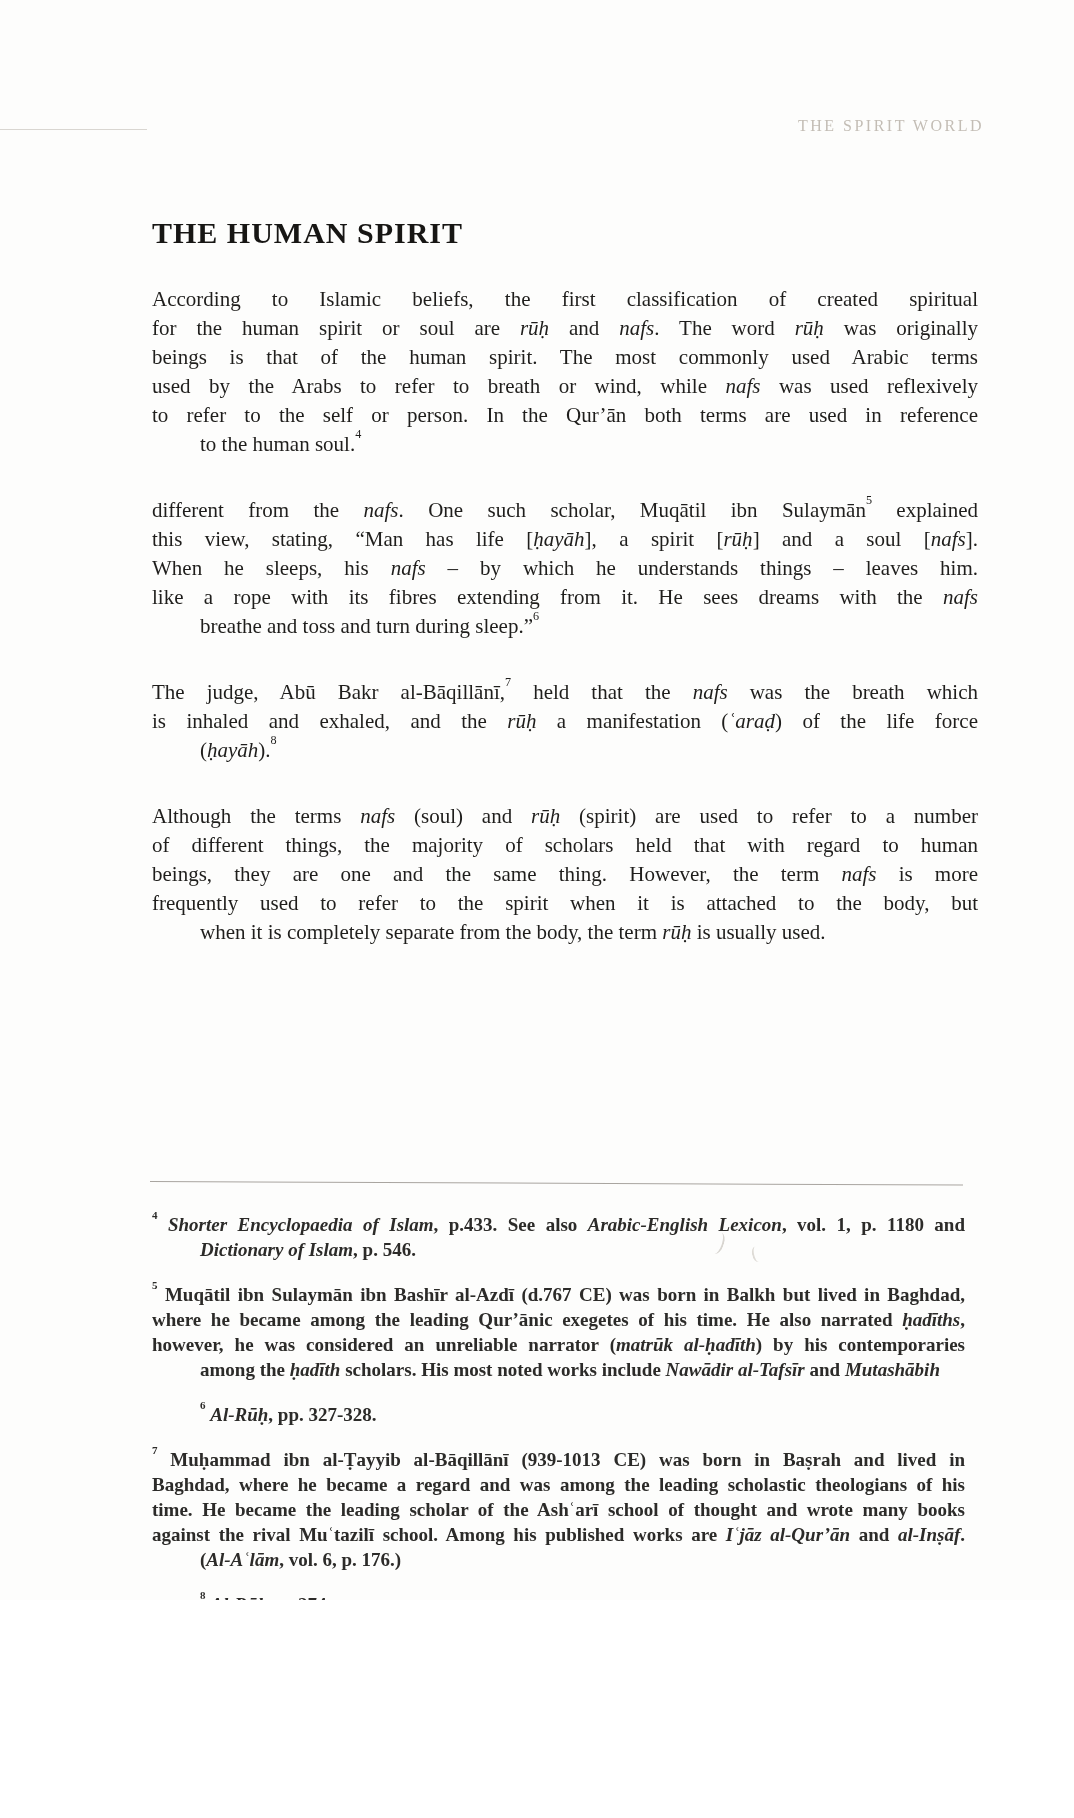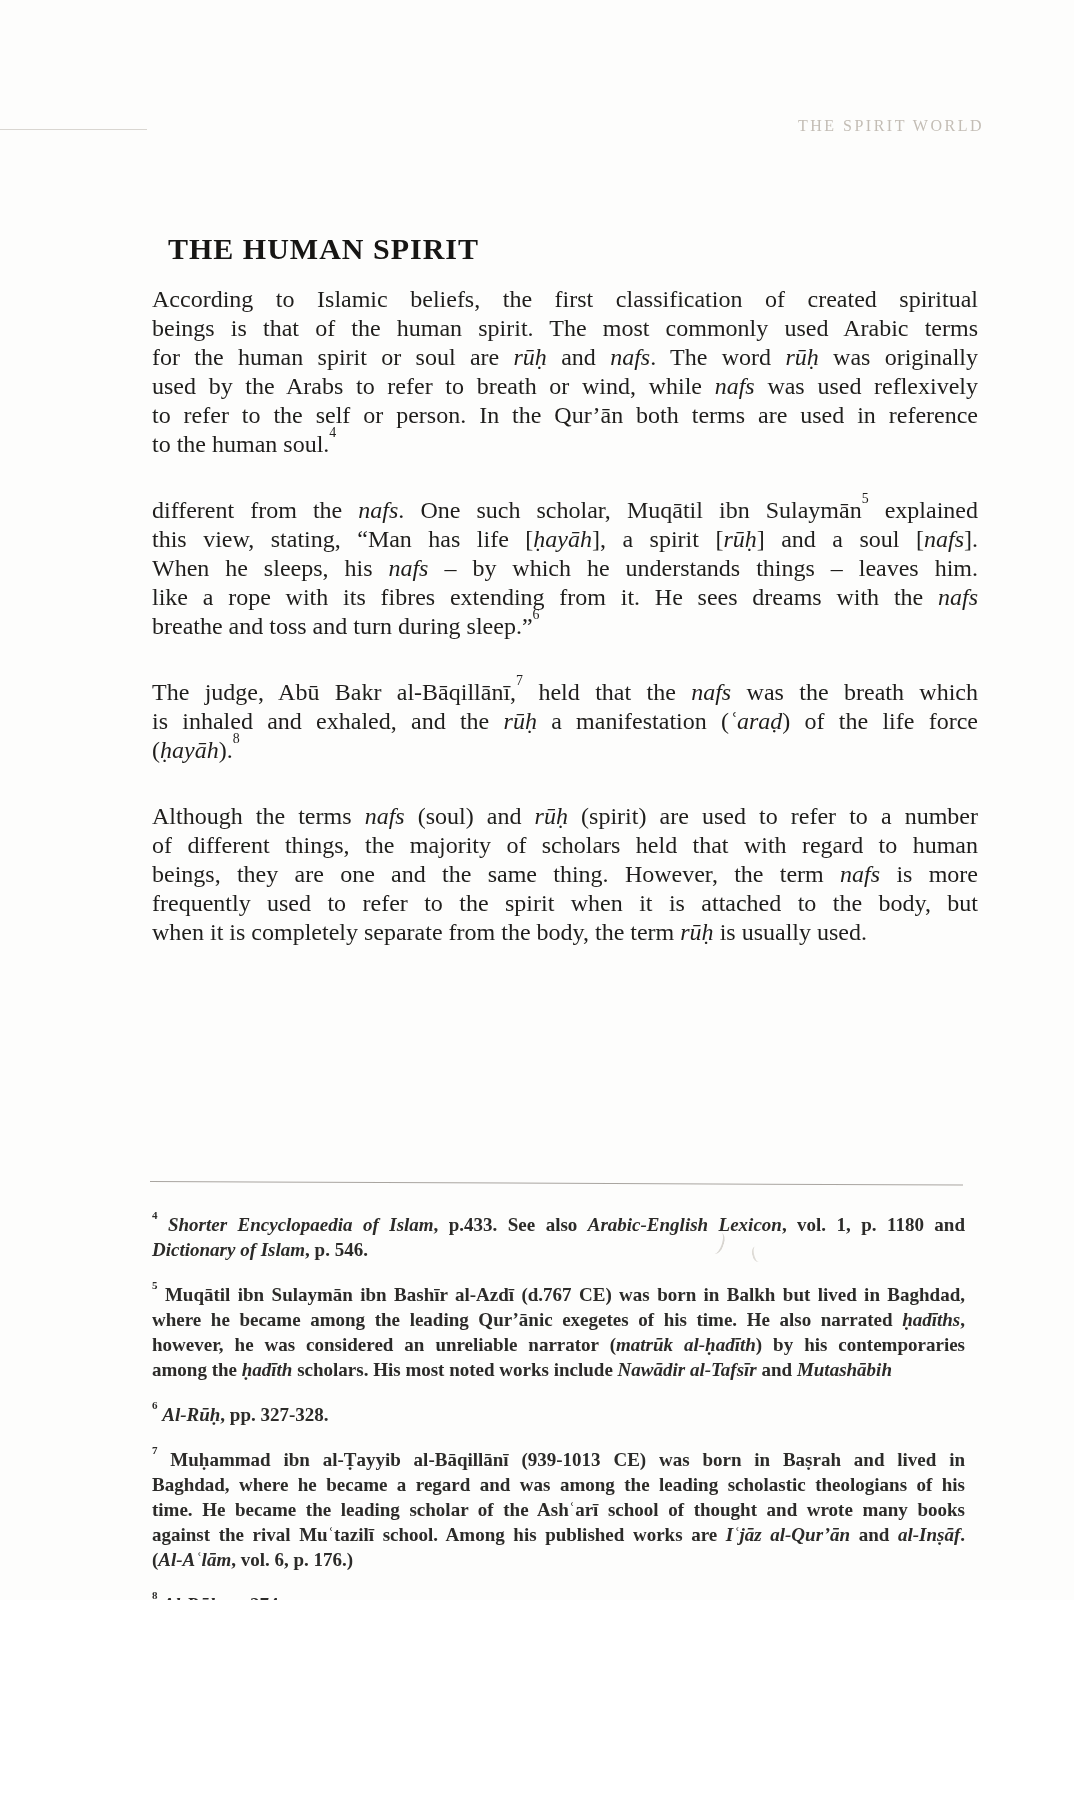--- a/index.html
+++ b/index.html
@@ -14,25 +14,25 @@
     font-size:16px; letter-spacing:2.5px; color:#c3bdb5;
     white-space:nowrap;
   }
   .page-title {
     position:absolute; left:152px; top:216px;
     font-size:30px; font-weight:700; letter-spacing:1px; color:#171614;
     white-space:nowrap;
   }
   .body-text {
     position:absolute; left:152px; top:285px; width:826px;
-    font-size:24px; line-height:29px;
+    font-size:21px; line-height:29px;
   }
   .para { margin:0 0 37px 0; }
   .tline { text-align:justify; text-align-last:justify; }
-  .para .tline:last-child, .fnote .tline:last-child { text-align-last:left; }
+  .para .tline:last-child, .fnote .tline:last-child { text-align-last:left;margin-left:48px; }
   em { font-style:italic; }
   sup { font-size:0.58em; line-height:0; position:relative; top:-0.45em; }
   .fn-rule {
     position:absolute; left:150px; top:1181px; width:813px; height:1px;
     background:#a9a5a0; transform:rotate(0.25deg); transform-origin:left center;
   }
   .footnotes {
     position:absolute; left:152px; top:1212px; width:813px;
     font-size:19px; line-height:25px; color:#2c2b29;
   }
@@ -55,27 +55,27 @@
 </style>
 </head>
 <body>
 
 <div class="sheet">
 
   <div class="line-top-left"></div>
 
   <div class="running-header">THE SPIRIT WORLD</div>
 
-  <h1 class="page-title" style="margin:16px; font-size:30px;text-align:right;">THE HUMAN SPIRIT</h1>
+  <h1 class="page-title" style="margin:0; font-size:30px;text-align:right;">THE HUMAN SPIRIT</h1>
 
   <div class="body-text">
     <div class="para">
         <div class="tline">According to Islamic beliefs, the first classification of created spiritual</div>
+        <div class="tline">for the human spirit or soul are <em>rūḥ</em> and <em>nafs</em>. The word <em>rūḥ</em> was originally</div>
         <div class="tline">beings is that of the human spirit. The most commonly used Arabic terms</div>
-        <div class="tline">for the human spirit or soul are <em>rūḥ</em> and <em>nafs</em>. The word <em>rūḥ</em> was originally</div>
         <div class="tline">used by the Arabs to refer to breath or wind, while <em>nafs</em> was used reflexively</div>
         <div class="tline">to refer to the self or person. In the Qur’ān both terms are used in reference</div>
         <div class="tline">to the human soul.<sup>4</sup></div>
       </div>
     <div class="para">
         <div class="tline">different from the <em>nafs</em>. One such scholar, Muqātil ibn Sulaymān<sup>5</sup> explained</div>
         <div class="tline">this view, stating, “Man has life [<em>ḥayāh</em>], a spirit [<em>rūḥ</em>] and a soul [<em>nafs</em>].</div>
         <div class="tline">When he sleeps, his <em>nafs</em> – by which he understands things – leaves him.</div>
         <div class="tline">like a rope with its fibres extending from it. He sees dreams with the <em>nafs</em></div>
         <div class="tline">breathe and toss and turn during sleep.”<sup>6</sup></div>

